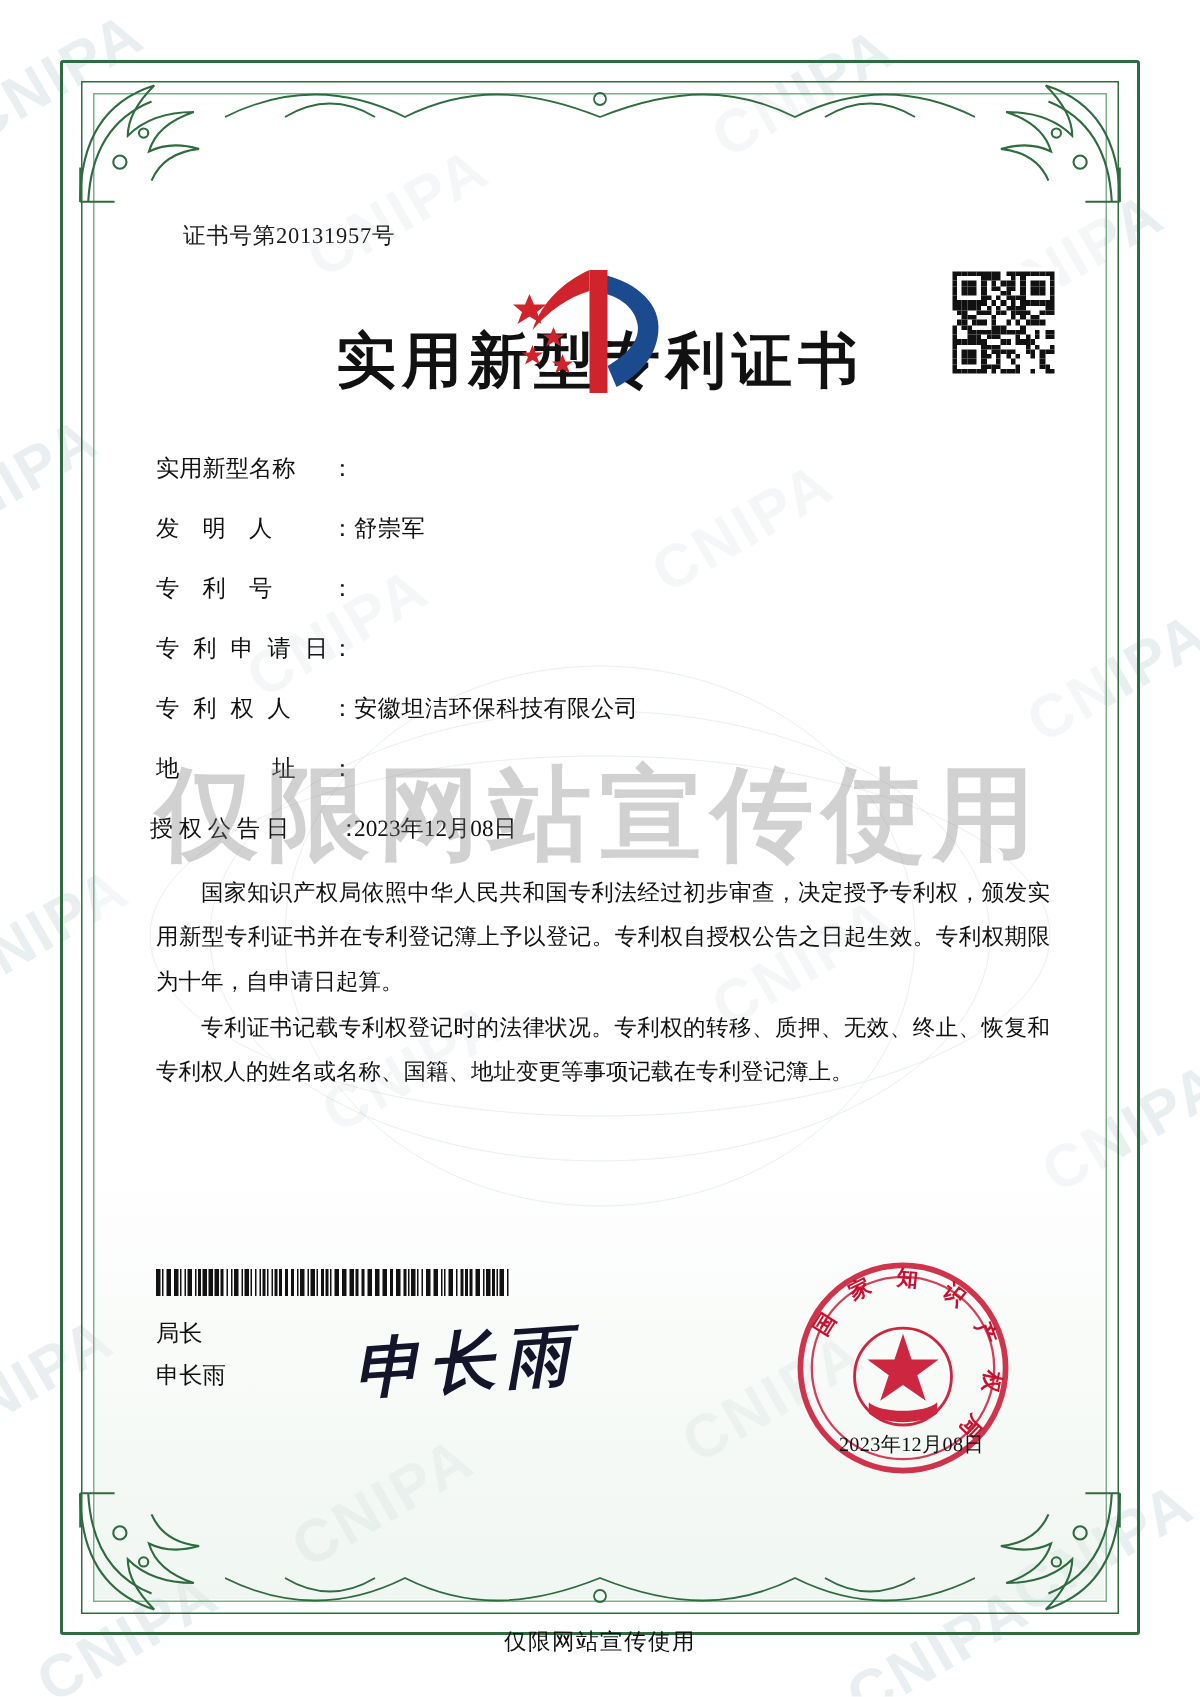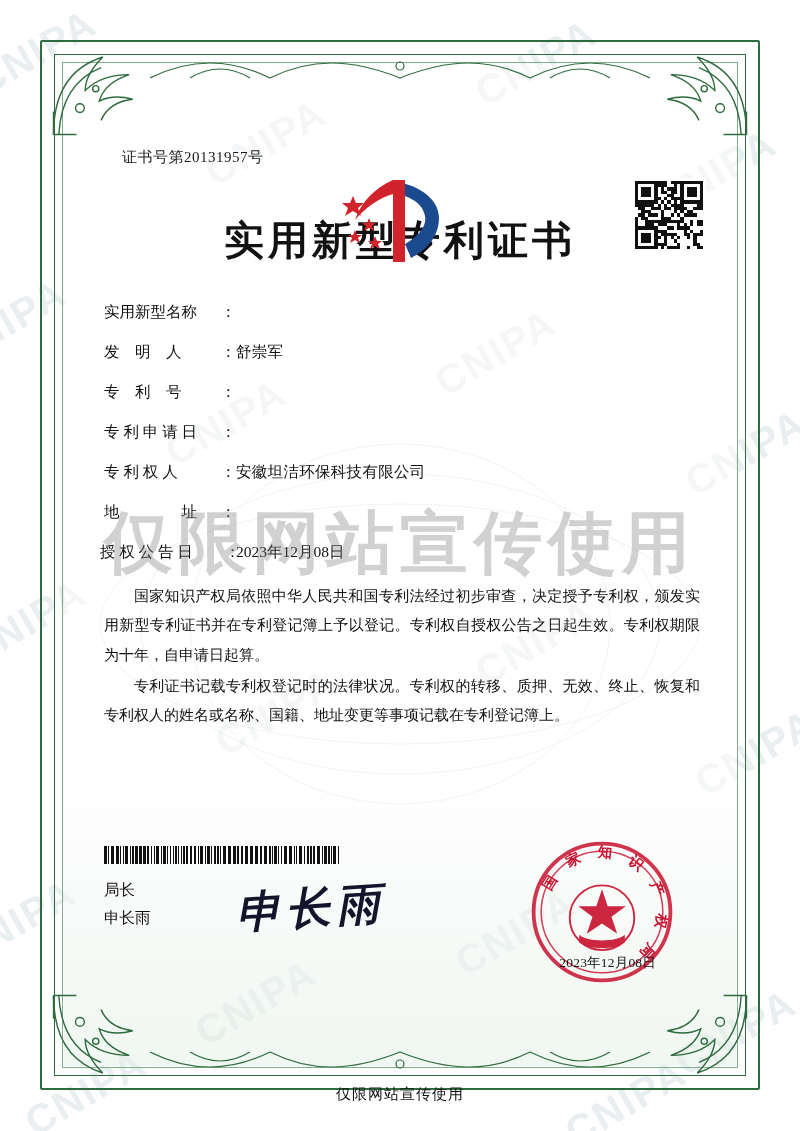--- a/index.html
+++ b/index.html
@@ -151,20 +151,21 @@
     align-items: baseline;
     margin-bottom: 19px;
     font-size: 15.5px;
     color: #111;
   }
   .lbl {
     width: 132px;
     flex: 0 0 132px;
     letter-spacing: 0px;
     white-space: nowrap;
+    font-family: Liberation Mono, monospace;
   }
   .lbl.spread {
     display: inline-flex;
     justify-content: space-between;
   }
   .val {
     flex: 1;
     letter-spacing: 0.3px;
   }
   .val.wrap { line-height: 1.45; }

